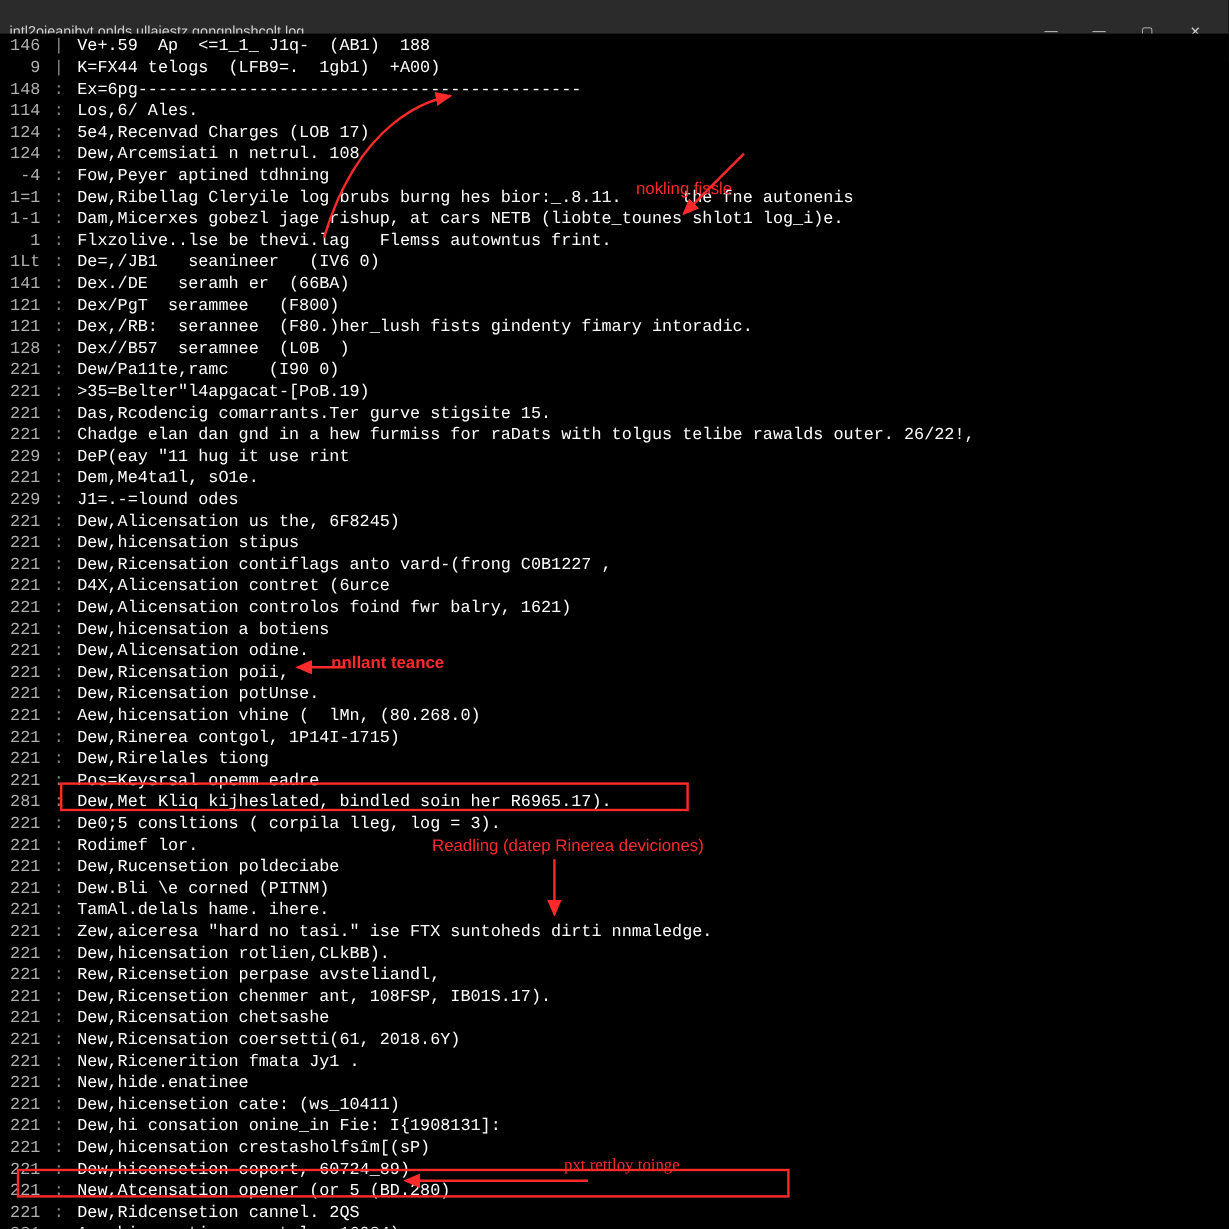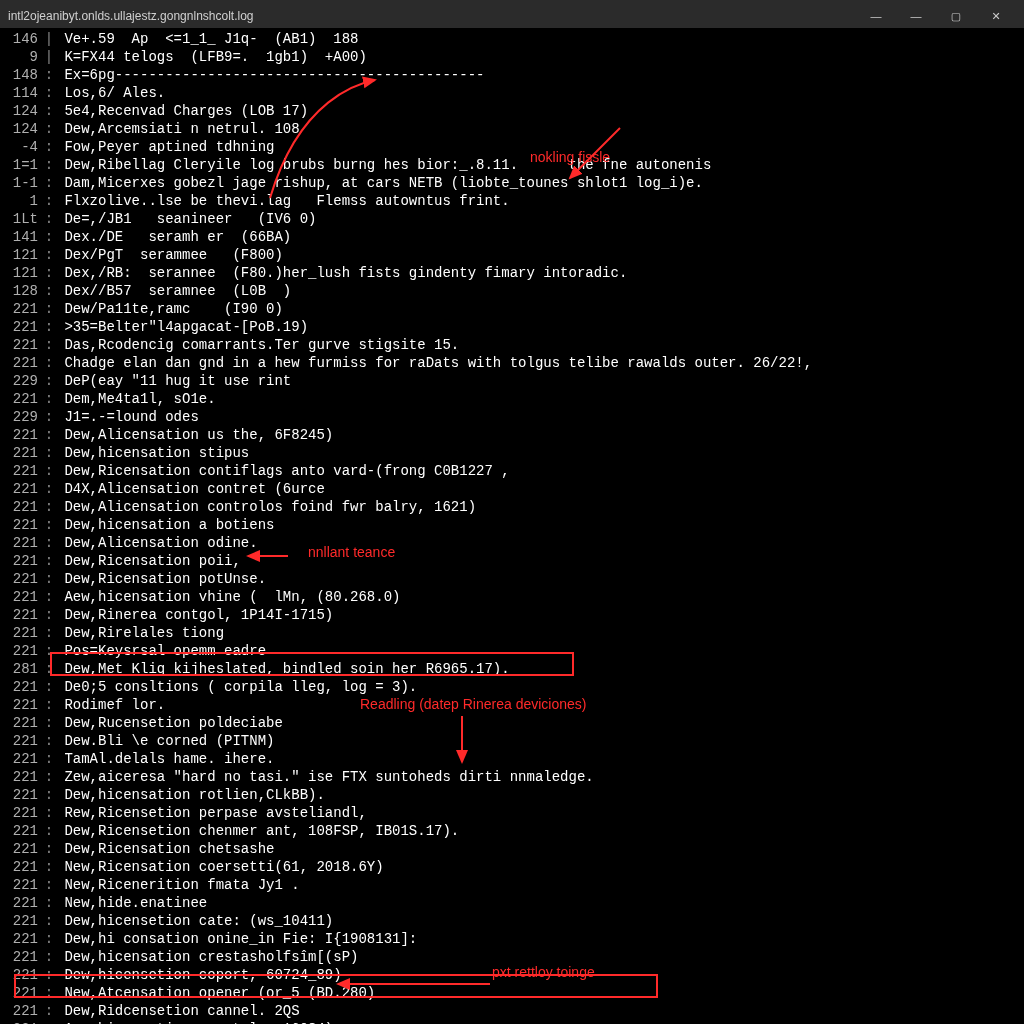--- a/index.html
+++ b/index.html
@@ -1,22 +1,22 @@
 <!DOCTYPE html>
 <html><head>
 <meta charset="utf-8">
 <style>
   html,body{margin:0;padding:0;width:1024px;height:1024px;overflow:hidden;background:#000;font-family:"Consolas","Courier New",monospace;}
-  .titlebar{height:28px;background:#2b2b2b;color:#d0d0d0;font-family:"Segoe UI",sans-serif;font-size:12px;display:flex;align-items:center;padding:2px 8px;justify-content:space-between;user-select:none;}
+  .titlebar{height:28px;background:#2b2b2b;color:#d0d0d0;font-family:"Segoe UI",sans-serif;font-size:12px;display:flex;align-items:center;padding:12px 8px;justify-content:space-between;user-select:none;}
   .titlebar-title{white-space:nowrap;overflow:hidden;text-overflow:ellipsis;max-width:780px;}
   .winbtns{display:flex;gap:0;}
   .winbtn{width:40px;height:28px;display:flex;align-items:center;justify-content:center;color:#ccc;font-size:11px;}
   .terminal{position:absolute;top:28px;left:0;right:0;bottom:0;background:#000;color:#cfcfcf;font-size:14px;line-height:18px;padding:2px 4px;white-space:pre;overflow:hidden;}
   .row{display:flex;}
-  .lnum{color:#b0b0b0;width:34px;text-align:right;padding-right:4px;}
+  .lnum{color:#b0b0b0;width:34px;text-align:center;padding-right:4px;}
   .sep{color:#888;width:14px;text-align:center;}
   .txt{color:#ffffff;}
   
   .overlay{position:absolute;top:28px;left:0;right:0;bottom:0;pointer-events:none;}
   .ann-label{position:absolute;color:#ff2a2a;font-family:"Segoe UI",sans-serif;font-size:14px;white-space:nowrap;}
   .ann-box{position:absolute;border:2px solid #ff2a2a;}
   .ann-arrow{position:absolute;}
   .ann-arrow svg{overflow:visible;}
 </style>
 </head>
@@ -62,21 +62,21 @@
   <div class="ann-arrow" style="left:240px;top:516px;">
     <svg width="60" height="30">
       <defs>
         <marker id="ah2" markerWidth="8" markerHeight="8" refX="6" refY="3" orient="auto">
           <path d="M0,0 L7,3 L0,6 Z" fill="#ff2a2a"></path>
         </marker>
       </defs>
       <path d="M 48 12 L 8 12" stroke="#ff2a2a" stroke-width="2" fill="none" marker-end="url(#ah2)"></path>
     </svg>
   </div>
-  <div class="ann-label" style="left:308px;top:516px;">nnllant teance</div>
+  <div class="ann-label" style="left:276px;top:516px;font-weight:bold;">nnllant teance</div>
 
   <div class="ann-box" style="left:50px;top:624px;width:520px;height:20px;"></div>
 
   <div class="ann-label" style="left:360px;top:668px;">Readling (datep Rinerea deviciones)</div>
   <div class="ann-arrow" style="left:450px;top:686px;">
     <svg width="30" height="60">
       <defs>
         <marker id="ah3" markerWidth="8" markerHeight="8" refX="6" refY="3" orient="auto">
           <path d="M0,0 L7,3 L0,6 Z" fill="#ff2a2a"></path>
         </marker>
@@ -90,14 +90,14 @@
   <div class="ann-arrow" style="left:330px;top:946px;">
     <svg width="170" height="30">
       <defs>
         <marker id="ah4" markerWidth="8" markerHeight="8" refX="6" refY="3" orient="auto">
           <path d="M0,0 L7,3 L0,6 Z" fill="#ff2a2a"></path>
         </marker>
       </defs>
       <path d="M 160 10 L 8 10" stroke="#ff2a2a" stroke-width="2" fill="none" marker-end="url(#ah4)"></path>
     </svg>
   </div>
-  <div class="ann-label" style="left:492px;top:936px;">pxt rettloy toinge</div>
+  <div class="ann-label" style="left:470px;top:936px;font-family:Liberation Serif, serif;">pxt rettloy toinge</div>
 </div>
 
 </body></html>

